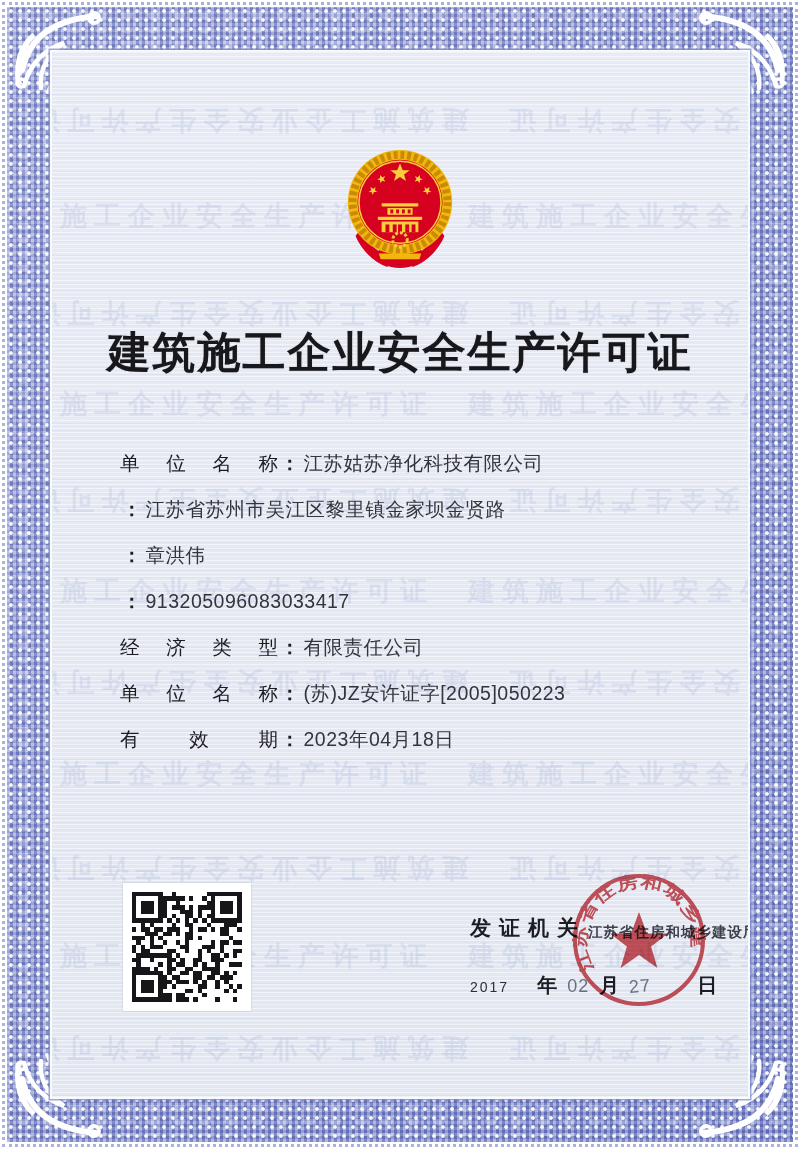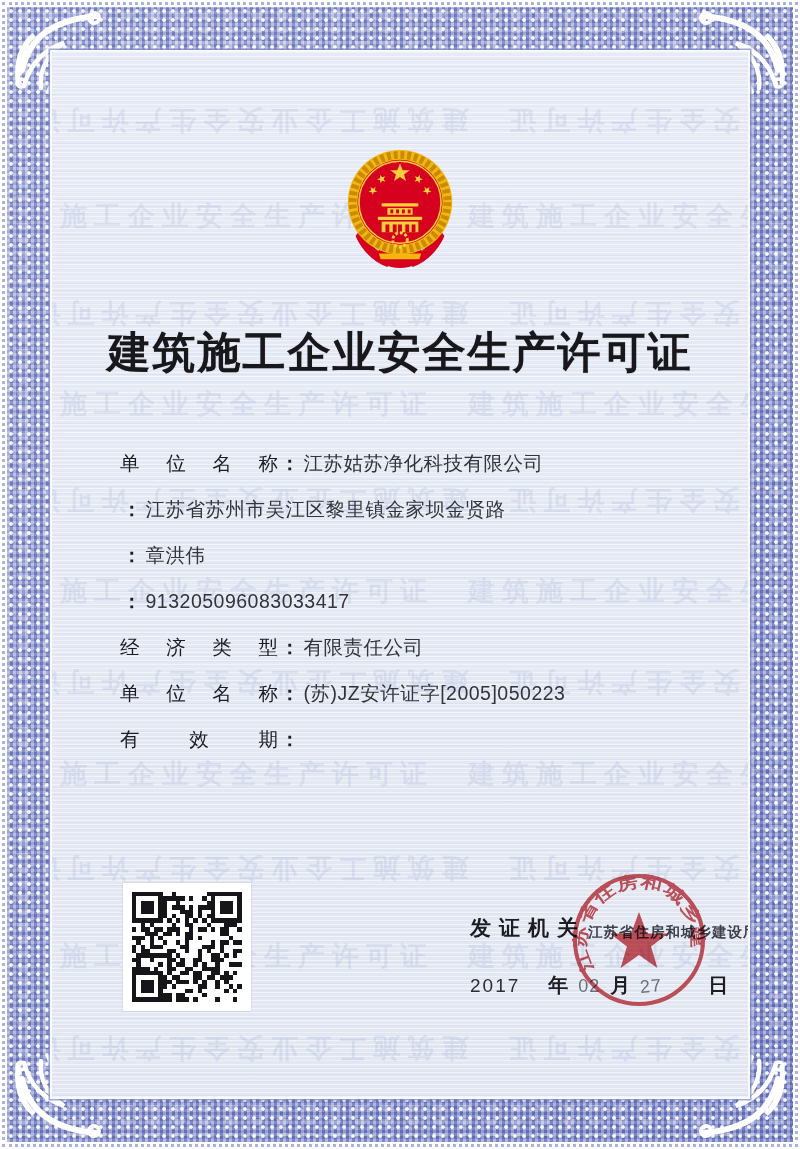--- a/index.html
+++ b/index.html
@@ -70,21 +70,21 @@
     position:absolute;left:71px;top:831px;background:#fff;padding:9px;
     box-shadow:0 0 2px rgba(90,100,150,.3);
   }
   .qr-grid{display:grid;grid-template-columns:repeat(25,4.4px);grid-auto-rows:4.4px;background:#fff;}
   .qr-grid .d{background:#15151a;}
   .issue-block{position:absolute;left:418px;top:862px;width:310px;}
   .issuer-row{display:flex;align-items:flex-end;white-space:nowrap;}
   .issuer-label{font-size:21px;font-weight:800;letter-spacing:8px;color:#1c1c22;}
   .issuer-value{font-size:14.5px;font-weight:600;color:#3c404a;letter-spacing:1px;margin-left:2px;}
   .date-row{display:flex;align-items:baseline;margin-top:30px;font-size:20px;color:#1c1c22;white-space:nowrap;}
-  .d-year{font-size:19px;letter-spacing:2px;color:#2e2e36;text-align:right;}
+  .d-year{font-size:14px;letter-spacing:2px;color:#2e2e36;text-align:right;}
   .d-unit{font-weight:800;margin:0 10px;}
   .d-unit.u1{margin-left:28px;}
   .d-fill{font-size:18px;color:#6a7080;letter-spacing:1px;}
   .d-fill.day{transform:rotate(-5deg);display:inline-block;}
   .d-unit.u3{margin-right:26px;}
   
   .seal{position:absolute;left:512px;top:813px;width:150px;height:150px;opacity:.88;mix-blend-mode:multiply;}
   .seal svg{width:100%;height:100%;display:block;}
 </style>
 </head>
@@ -217,20 +217,21 @@
           <span class="f-value">有限责任公司</span>
       </div>
       <div class="field-row">
         <span class="f-label">单位名称</span>
           <span class="f-colon">：</span>
           <span class="f-value">(苏)JZ安许证字[2005]050223</span>
       </div>
       <div class="field-row">
         <span class="f-label">有效期</span>
           <span class="f-colon">：</span>
+          <span class="f-value">2023年04月18日</span>
       </div>
     </div>
 
     <div class="qr-box">
       <div class="qr-grid" id="qr-grid">
           <div class="d"></div>
           <div class="d"></div>
           <div class="d"></div>
           <div class="d"></div>
           <div class="d"></div>

